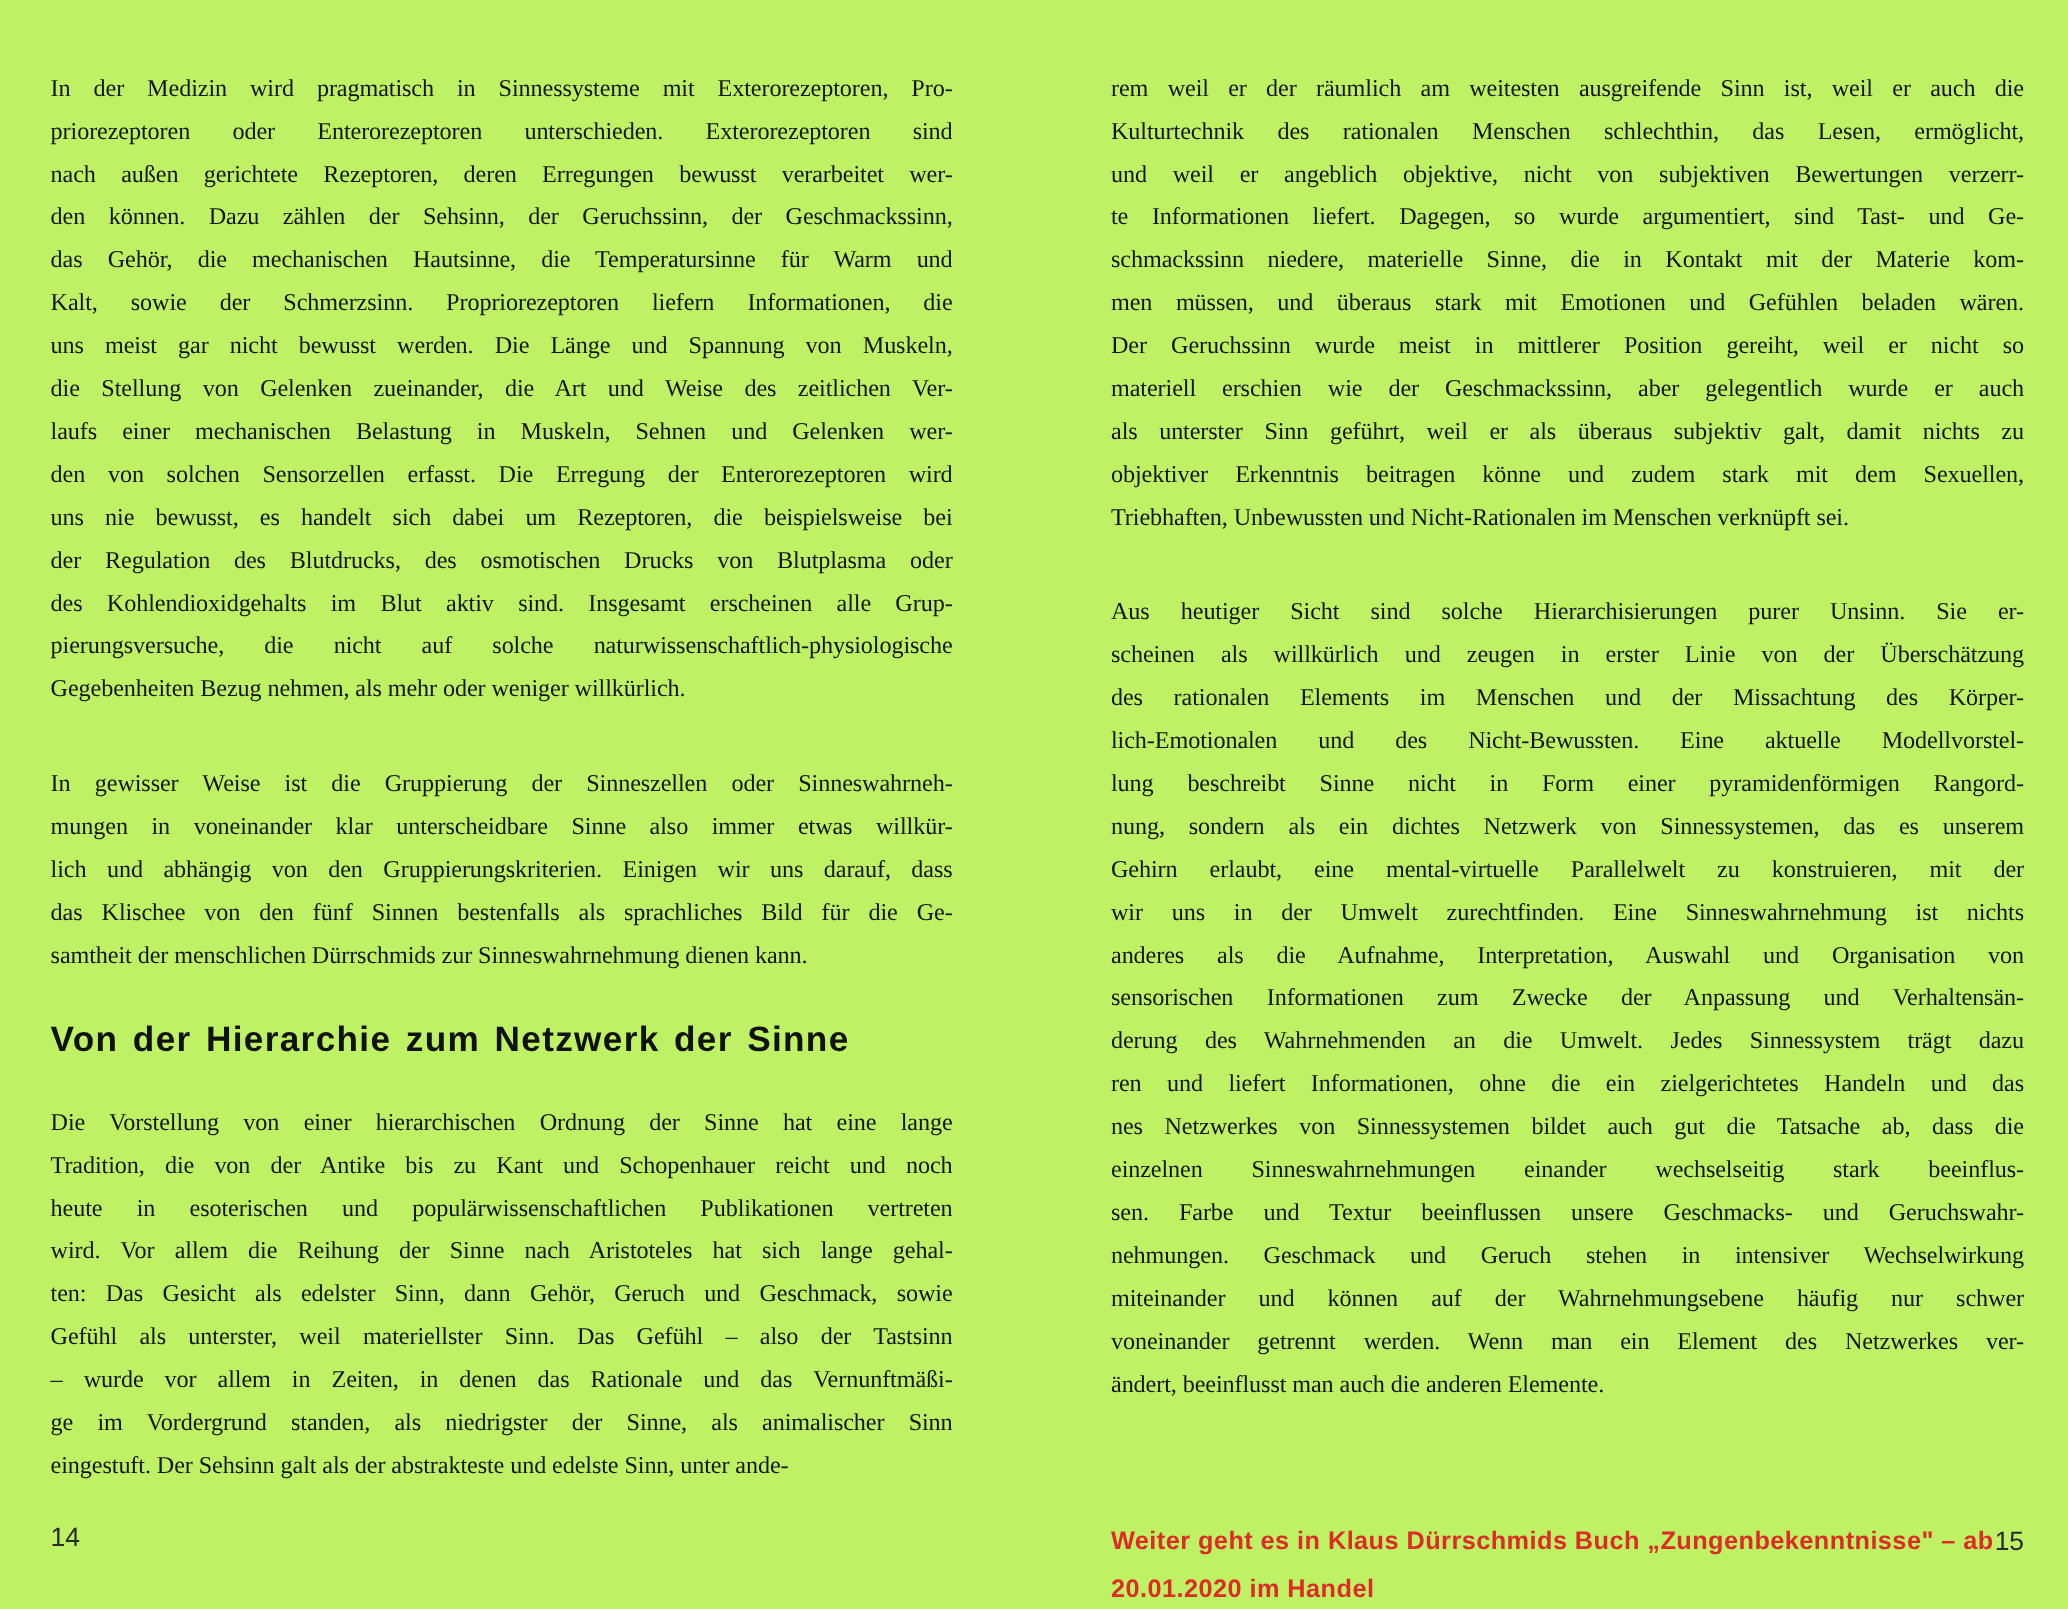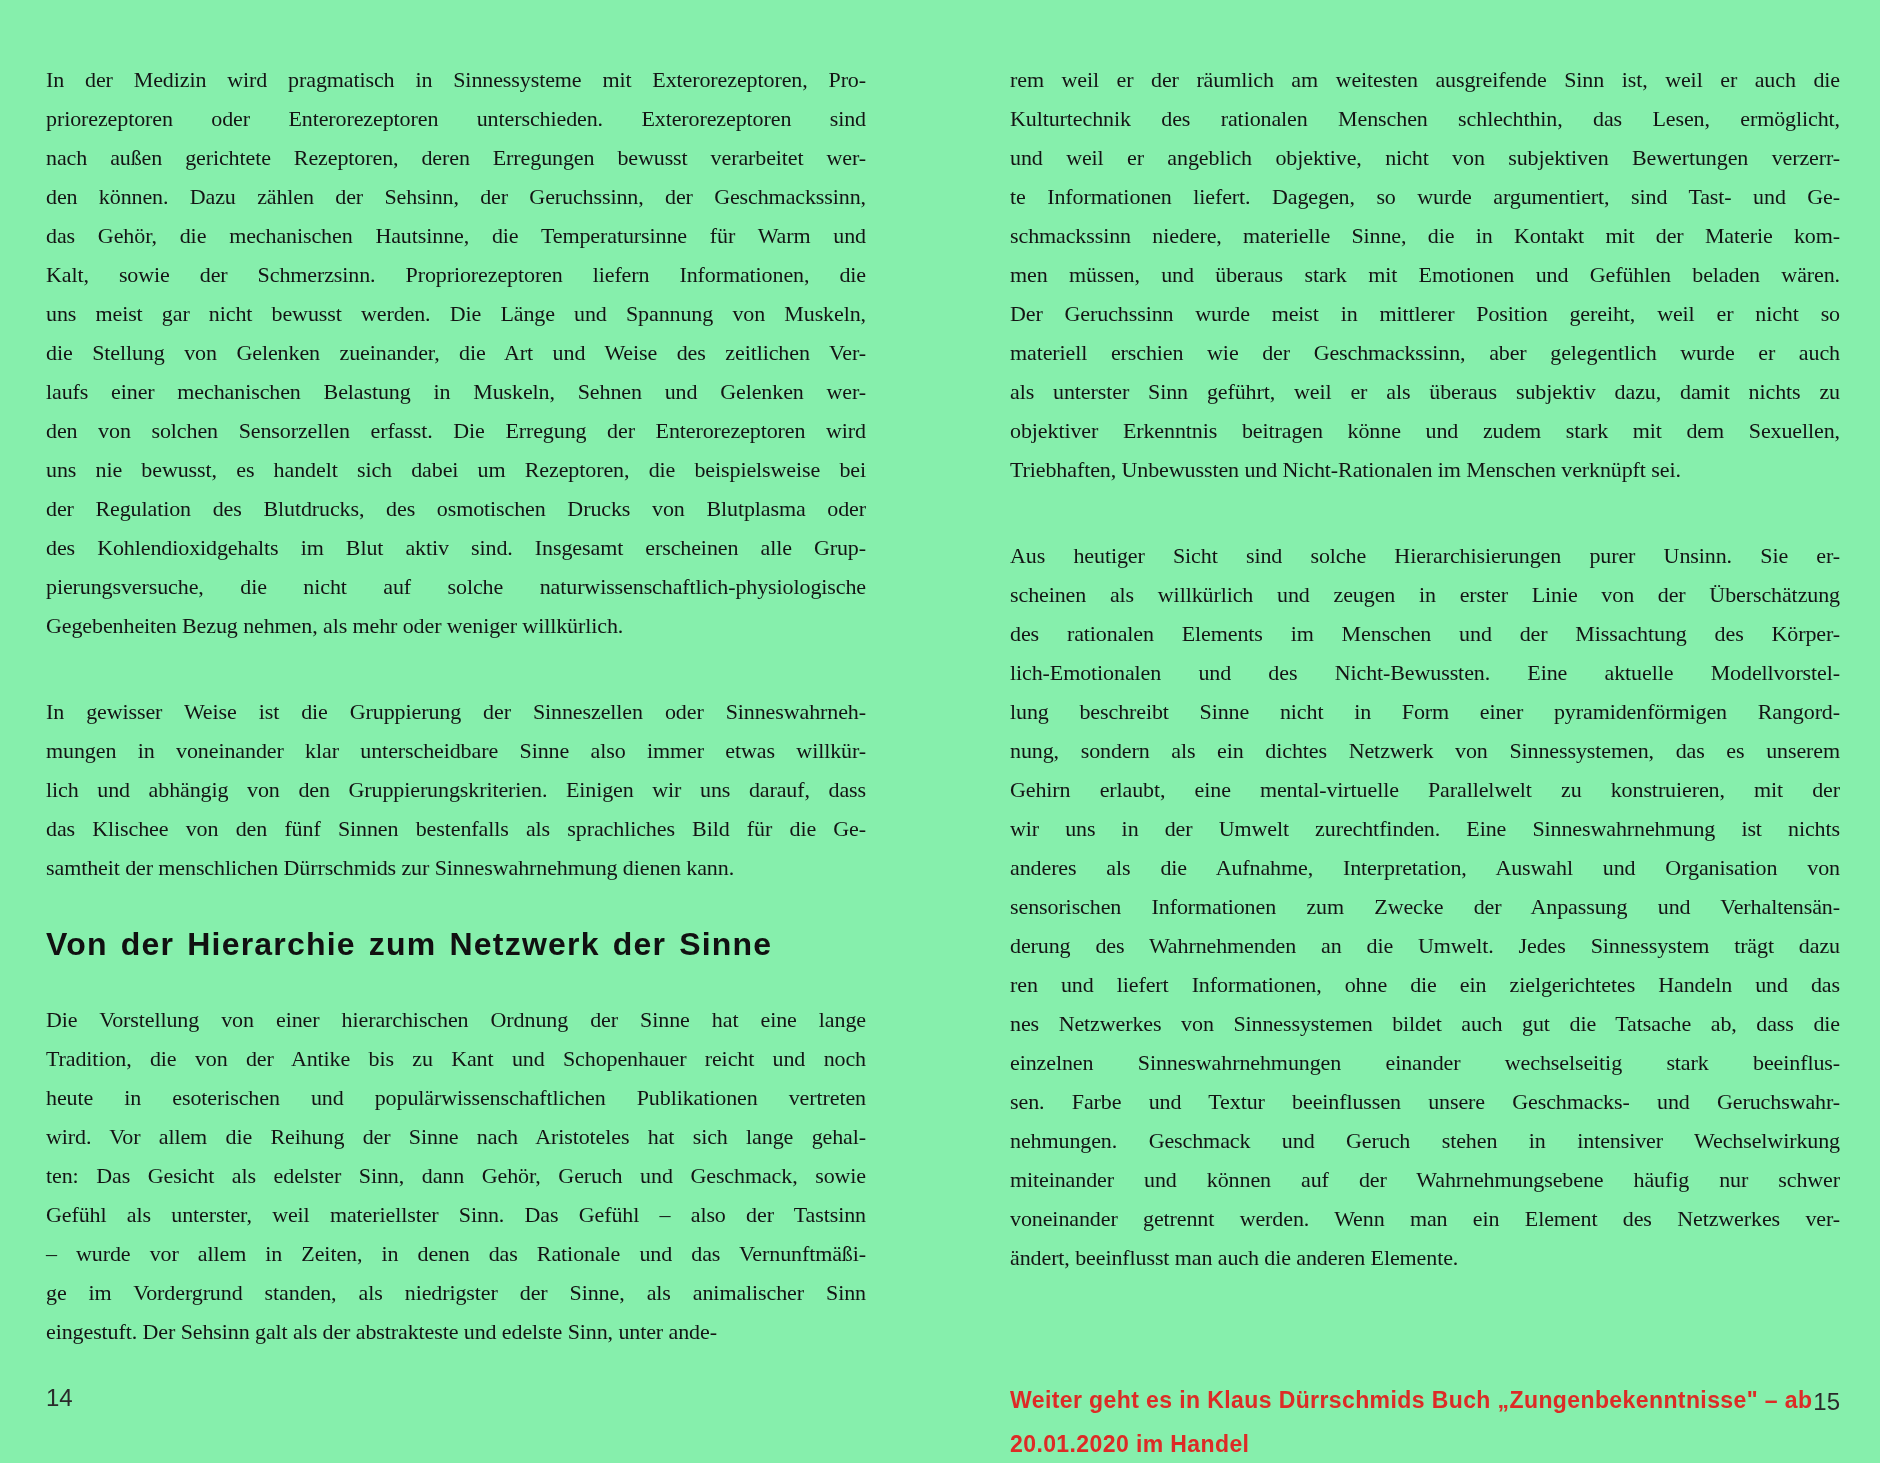--- a/index.html
+++ b/index.html
@@ -1,20 +1,20 @@
 <!DOCTYPE html>
 <html><head>
 <meta charset="utf-8">
 <style>
   html, body { margin: 0; padding: 0; background: #ffffff; }
   .spread {
     position: relative;
     width: 1880px;
     height: 1463px;
-    background: #86efac;
+    background: #bef264;
     font-family: "Liberation Serif", serif;
     color: #141414;
     overflow: hidden;
   }
   .column { position: absolute; top: 60px; }
   .column.left  { left: 46px;  width: 820px; }
   .column.right { left: 1010px; width: 830px; }
 
   .para { font-size: 22px; line-height: 39px; letter-spacing: -0.1px; }
   .para .line { text-align: justify; text-align-last: justify; white-space: normal; }
@@ -102,21 +102,21 @@
   <div class="column right">
     <div class="para">
         <div class="line">rem weil er der räumlich am weitesten ausgreifende Sinn ist, weil er auch die</div>
         <div class="line">Kulturtechnik des rationalen Menschen schlechthin, das Lesen, ermöglicht,</div>
         <div class="line">und weil er angeblich objektive, nicht von subjektiven Bewertungen verzerr-</div>
         <div class="line">te Informationen liefert. Dagegen, so wurde argumentiert, sind Tast- und Ge-</div>
         <div class="line">schmackssinn niedere, materielle Sinne, die in Kontakt mit der Materie kom-</div>
         <div class="line">men müssen, und überaus stark mit Emotionen und Gefühlen beladen wären.</div>
         <div class="line">Der Geruchssinn wurde meist in mittlerer Position gereiht, weil er nicht so</div>
         <div class="line">materiell erschien wie der Geschmackssinn, aber gelegentlich wurde er auch</div>
-        <div class="line">als unterster Sinn geführt, weil er als überaus subjektiv dazu, damit nichts zu</div>
+        <div class="line">als unterster Sinn geführt, weil er als überaus subjektiv galt, damit nichts zu</div>
         <div class="line">objektiver Erkenntnis beitragen könne und zudem stark mit dem Sexuellen,</div>
         <div class="line final">Triebhaften, Unbewussten und Nicht-Rationalen im Menschen verknüpft sei.</div>
       </div>
     <div class="para gap">
         <div class="line">Aus heutiger Sicht sind solche Hierarchisierungen purer Unsinn. Sie er-</div>
         <div class="line">scheinen als willkürlich und zeugen in erster Linie von der Überschätzung</div>
         <div class="line">des rationalen Elements im Menschen und der Missachtung des Körper-</div>
         <div class="line">lich-Emotionalen und des Nicht-Bewussten. Eine aktuelle Modellvorstel-</div>
         <div class="line">lung beschreibt Sinne nicht in Form einer pyramidenförmigen Rangord-</div>
         <div class="line">nung, sondern als ein dichtes Netzwerk von Sinnessystemen, das es unserem</div>

